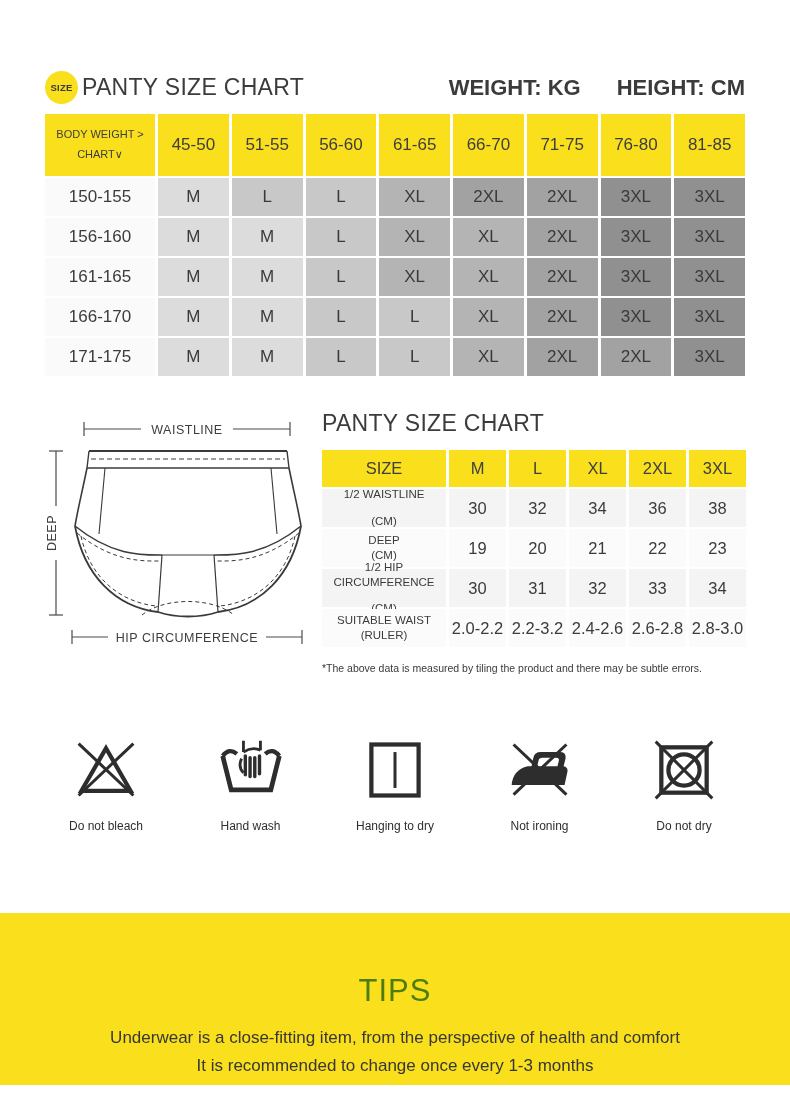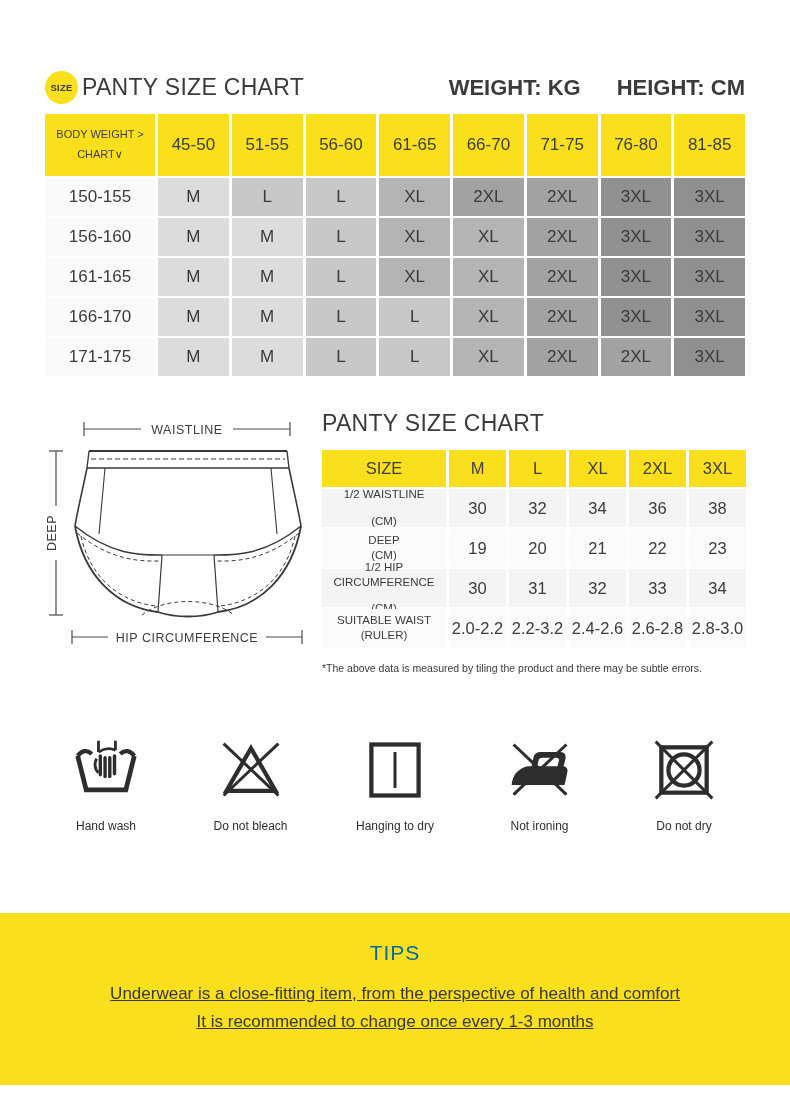--- a/index.html
+++ b/index.html
@@ -55,22 +55,22 @@
   
   .care { position:absolute; top:736px; left:45px; width:700px;
           display:flex; justify-content:space-between; }
   .care-item { width:122px; display:flex; flex-direction:column; align-items:center; }
   .care-item svg { width:68px; height:68px; }
   .care-label { margin-top:15px; font-size:12px; color:#2f2f2f; }
 
   
   .tips { position:absolute; top:913px; left:0; width:790px; height:172px;
           background:var(--yellow, #f9df1c); text-align:center; }
-  .tips-title { margin:0; padding-top:28px; font-size:21px; font-weight:500; letter-spacing:1px; color:#0369a1; }
-  .tips-line { margin:0; font-size:17px; line-height:28px; color:#373737;text-decoration:underline; }
+  .tips-title { margin:0; padding-top:60px; font-size:31px; font-weight:500; letter-spacing:1px; color:#4d7c0f; }
+  .tips-line { margin:0; font-size:17px; line-height:28px; color:#373737; }
   .tips-line.first { margin-top:15px; }
 </style>
 </head>
 <body>
 
 <div class="hdr">
   <div class="badge">SIZE</div>
   <div class="hdr-title">PANTY SIZE CHART</div>
   <div class="hdr-units">
     <span>WEIGHT: KG</span>
@@ -246,47 +246,47 @@
     <div class="vcell rB">2.6-2.8</div>
     <div class="vcell rB">2.8-3.0</div>
   </div>
   <div class="footnote">*The above data is measured by tiling the product and there may be subtle errors.</div>
 </div>
 
 <div class="care">
 
   <div class="care-item">
     <svg viewBox="0 0 72 72" fill="none" stroke="#2d2d2d">
+      <path d="M36,13 L62,58 L10,58 Z" stroke-width="4.5"></path>
+      <line x1="7" y1="8" x2="65" y2="63" stroke-width="3.2"></line>
+      <line x1="65" y1="8" x2="7" y2="63" stroke-width="3.2"></line>
+    </svg>
+    <div class="care-label">Do not bleach</div>
+  </div>
+
+  <div class="care-item">
+    <svg viewBox="0 0 72 72" fill="none" stroke="#2d2d2d">
       <path d="M6,21 L15,57 L57,57 L66,21" stroke-width="5" stroke-linejoin="miter"></path>
       <path d="M6,21 Q13,12 21,19" stroke-width="4.5"></path>
       <path d="M51,19 Q59,12 66,21" stroke-width="4.5"></path>
       <path d="M28,5 L28,17 M46,5 L46,15" stroke-width="3"></path>
       <path d="M28,17 Q37,11 46,15" stroke-width="3"></path>
       <g stroke-width="3.6" stroke-linecap="round">
         <line x1="30" y1="21" x2="30" y2="41"></line>
         <line x1="35" y1="23" x2="35" y2="43"></line>
         <line x1="40" y1="23" x2="40" y2="43"></line>
         <line x1="45" y1="21" x2="45" y2="40"></line>
       </g>
       <path d="M26,24 Q22,33 28,39" stroke-width="3"></path>
     </svg>
     <div class="care-label">Hand wash</div>
   </div>
 
   <div class="care-item">
     <svg viewBox="0 0 72 72" fill="none" stroke="#2d2d2d">
-      <path d="M36,13 L62,58 L10,58 Z" stroke-width="4.5"></path>
-      <line x1="7" y1="8" x2="65" y2="63" stroke-width="3.2"></line>
-      <line x1="65" y1="8" x2="7" y2="63" stroke-width="3.2"></line>
-    </svg>
-    <div class="care-label">Do not bleach</div>
-  </div>
-
-  <div class="care-item">
-    <svg viewBox="0 0 72 72" fill="none" stroke="#2d2d2d">
       <rect x="11" y="9" width="50" height="54" stroke-width="4.5"></rect>
       <line x1="36" y1="17" x2="36" y2="55" stroke-width="3.2"></line>
     </svg>
     <div class="care-label">Hanging to dry</div>
   </div>
 
   <div class="care-item">
     <svg viewBox="0 0 72 72">
       <path fill="#2d2d2d" fill-rule="evenodd" d="M6,52 Q7,36 23,32 L27,32 L29,23 Q30,17 37,17 L57,17 Q64,17 63,24 L61,32 Q66,33 65,38 L62,52 Z
            M33,32 L34.5,26 Q35,23 38.5,23 L53,23 Q56.5,23 56,26 L54.5,32 Z"></path>

